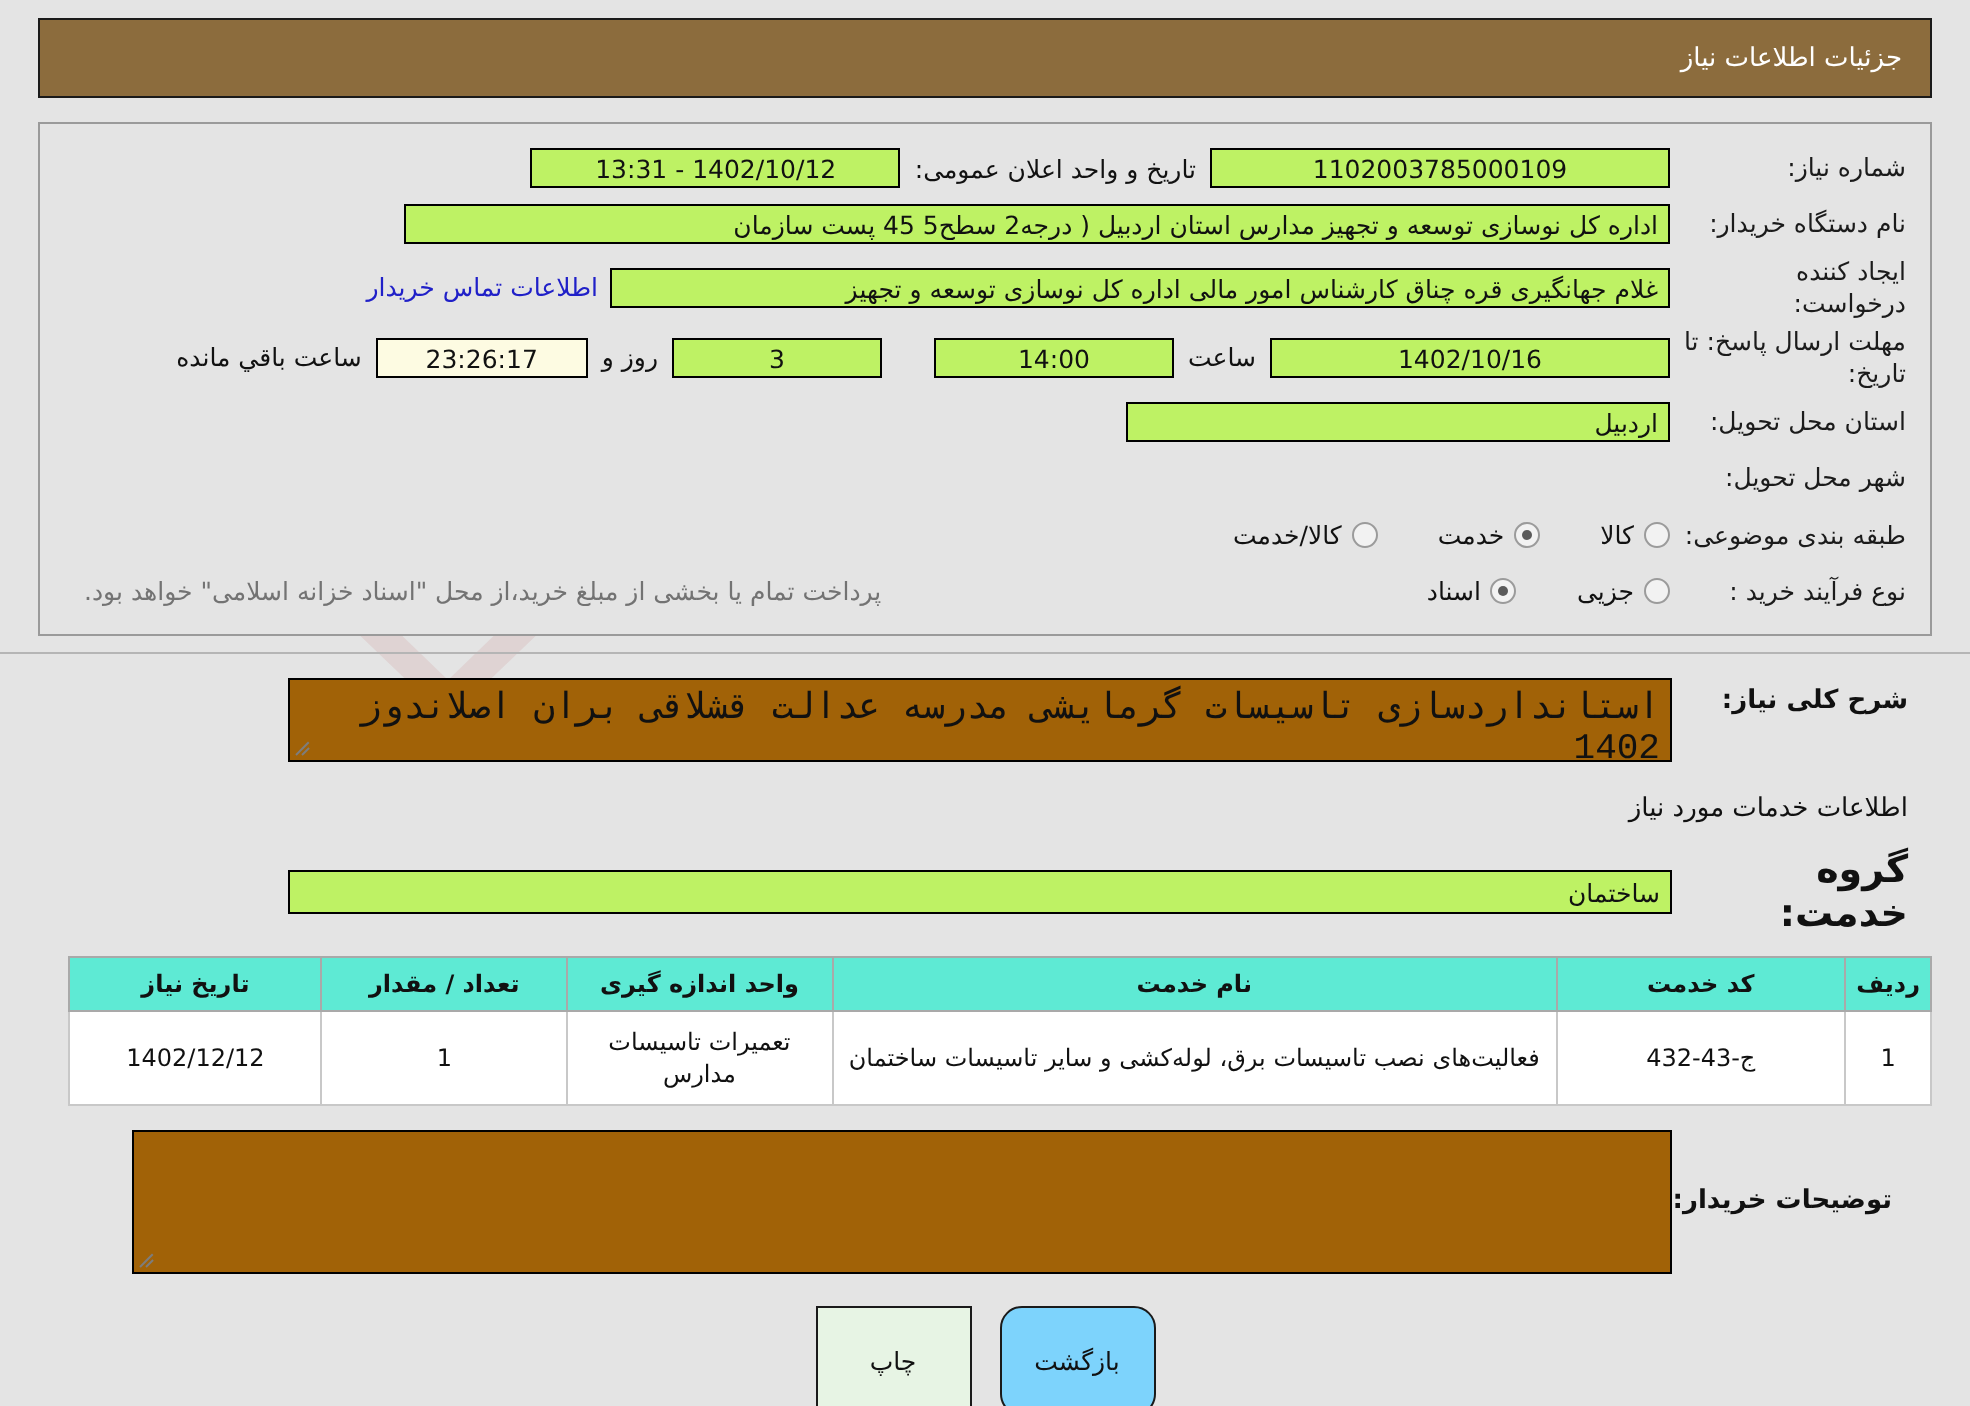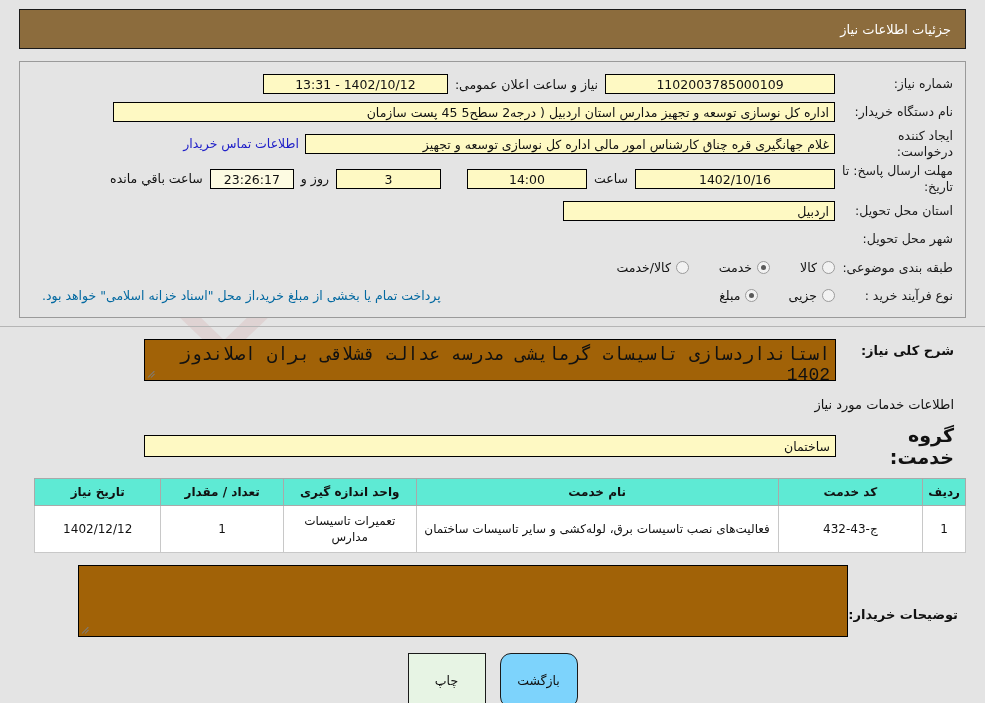--- a/index.html
+++ b/index.html
@@ -103,40 +103,40 @@
     flex: 0 0 118px;
     text-align: right;
     font-size: 12.5px;
     color: #1b1b1b;
     padding-left: 6px;
     box-sizing: border-box;
     line-height: 1.25;
   }
   .fld {
     border: 1px solid #000;
-    background: #fef9c3;
+    background: #bef264;
     height: 20px;
     line-height: 20px;
     font-size: 12.5px;
     padding: 0 5px;
     box-sizing: border-box;
     text-align: right;
     overflow: hidden;
     white-space: nowrap;
   }
   .fld.center { text-align: center; }
 
   .w-need     { width: 230px; }
   .w-announce { width: 185px; }
-  .w-org      { width: 722px; }
+  .w-org      { width: 633px; }
   .w-creator  { width: 530px; }
   .w-date     { width: 200px; }
   .w-time     { width: 120px; }
   .w-days     { width: 105px; }
-  .w-remain   { width: 84px; background: #fdfbe2; }
+  .w-remain   { width: 106px; background: #fdfbe2; }
   .w-prov     { width: 272px; }
 
   .inline-lbl {
     font-size: 12.5px;
     padding: 0 7px;
     white-space: nowrap;
   }
   .link {
     color: #2020c8;
     font-size: 12.5px;
@@ -167,21 +167,21 @@
   .rd.on:after {
     content: "";
     position: absolute;
     left: 3px; top: 3px;
     width: 5px; height: 5px;
     border-radius: 50%;
     background: #5a5a5a;
   }
   .note {
     font-size: 12.5px;
-    color: #0369a1;
+    color: #737373;
     margin-right: auto;
     padding-left: 10px;
     white-space: nowrap;
   }
 
   .divider {
     border: 0;
     border-top: 1px solid #b5b5b5;
     margin: 8px 0 0 0;
   }
@@ -281,22 +281,22 @@
   }
   .col-radif { width: 34px; }
   .col-code  { width: 140px; }
   .col-name  { width: 370px; }
   .col-unit  { width: 128px; }
   .col-qty   { width: 118px; }
   .col-date  { width: 120px; }
 
   .comments-row {
     display: flex;
-    align-items: center;
-    margin: 12px 19px 0 19px;
+    align-items: flex-start;
+    margin: 12px 31px 0 19px;
   }
   .comments-lbl {
     width: 118px;
     flex: 0 0 118px;
     text-align: right;
     font-size: 13px;
     font-weight: bold;
     padding-right: 8px;
     padding-top: 28px;
     box-sizing: border-box;
@@ -335,21 +335,21 @@
 
   <div class="title-bar">
     <span class="t">جزئیات اطلاعات نیاز</span>
   </div>
 
   <div class="panel">
 
     <div class="row">
       <span class="lbl">شماره نیاز:</span>
       <span class="fld w-need center">1102003785000109</span>
-      <span class="inline-lbl">نیاز و ساعت اعلان عمومی:</span>
+      <span class="inline-lbl">تاریخ و واحد اعلان عمومی:</span>
       <span class="fld w-announce center">1402/10/12 - 13:31</span>
     </div>
 
     <div class="row">
       <span class="lbl">نام دستگاه خریدار:</span>
       <span class="fld w-org">اداره کل نوسازی  توسعه و تجهیز مدارس استان اردبیل ( درجه2  سطح5  45 پست سازمان</span>
     </div>
 
     <div class="row">
       <span class="lbl">ایجاد کننده درخواست:</span>
@@ -395,21 +395,21 @@
     </div>
 
     <div class="radio-row">
       <span class="lbl">نوع فرآیند خرید :</span>
       <span class="radio-opt">
         <span class="rd"></span>
         <span>جزیی</span>
       </span>
       <span class="radio-opt">
         <span class="rd on"></span>
-        <span>مبلغ</span>
+        <span>اسناد</span>
       </span>
       <span class="note">پرداخت تمام یا بخشی از مبلغ خرید،از محل "اسناد خزانه اسلامی" خواهد بود.</span>
     </div>
   </div>
 
   <hr class="divider">
 
   <div class="section">
 
     <div class="desc-row">

